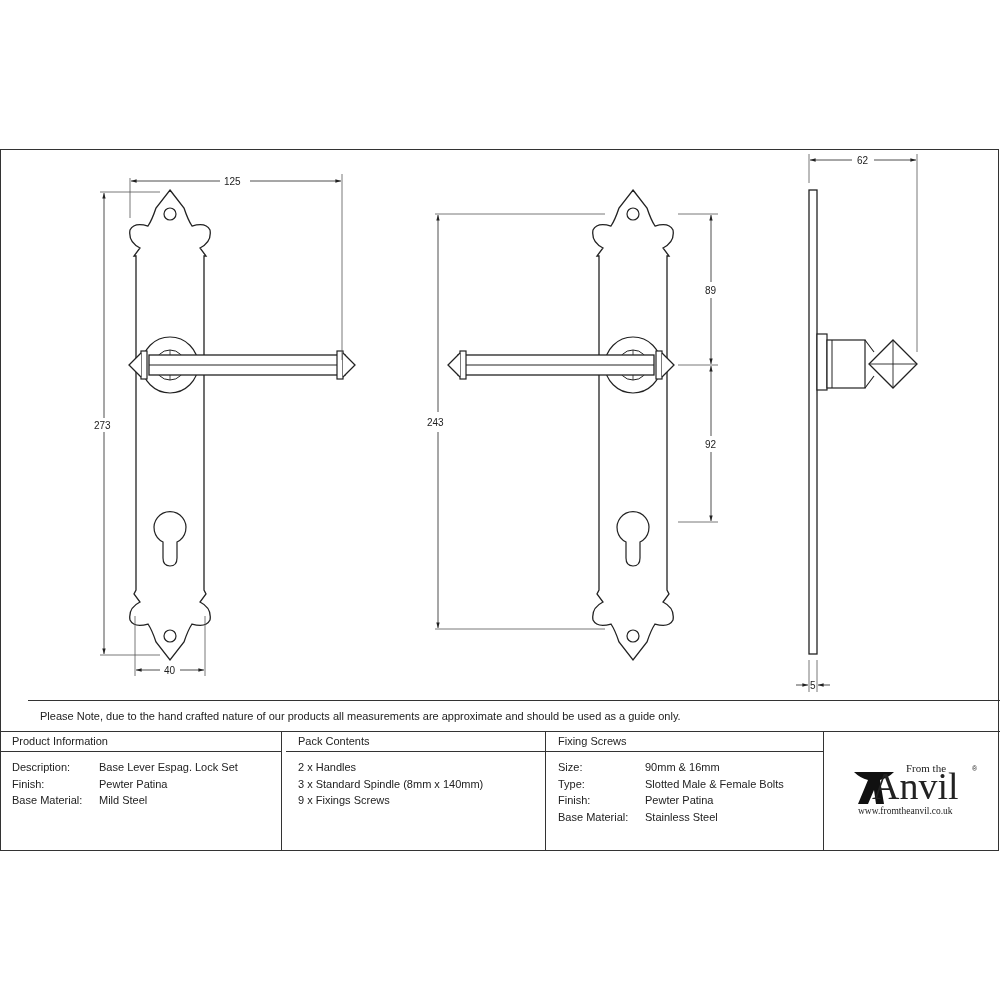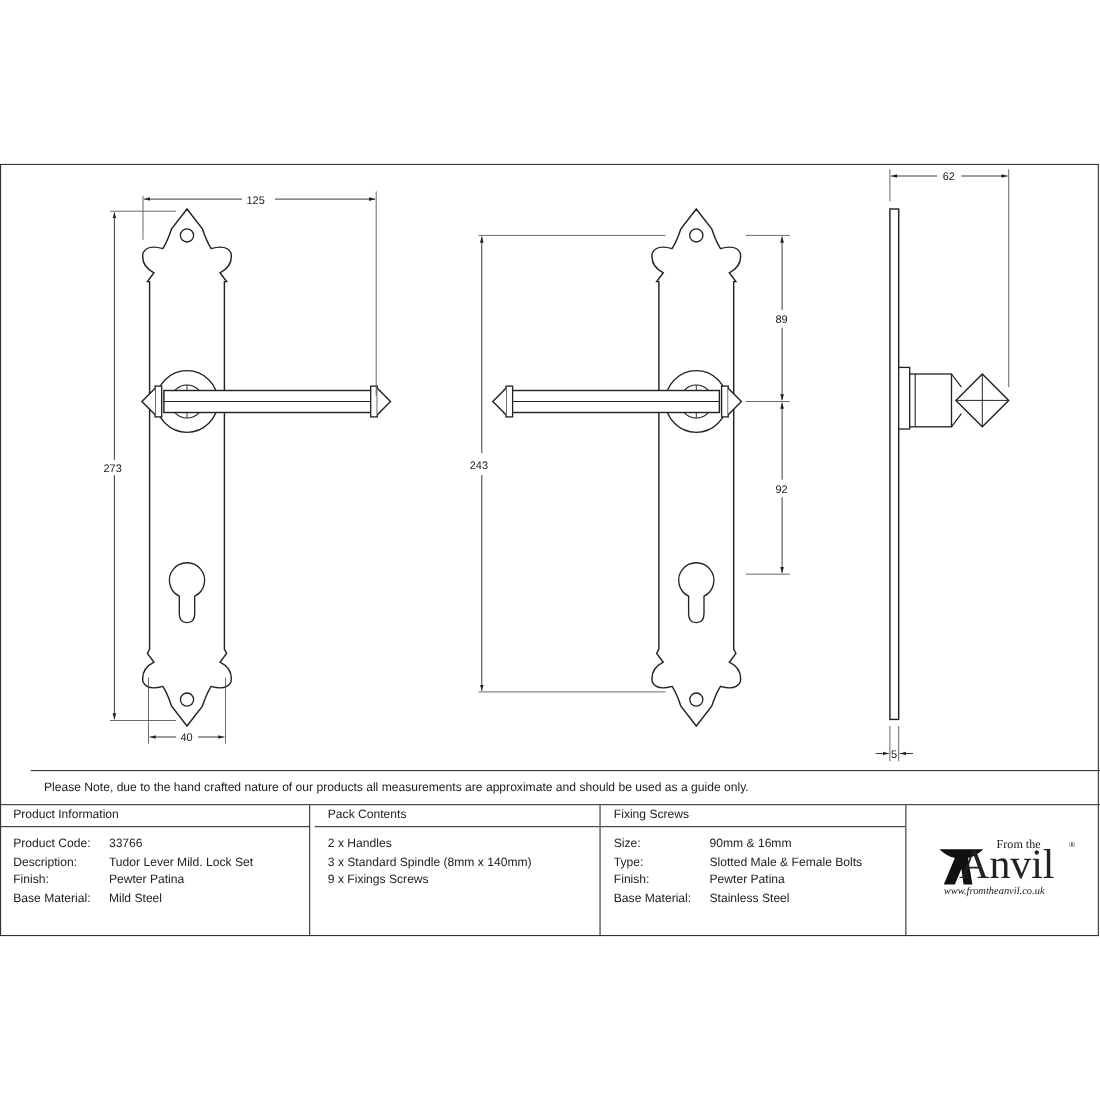--- a/index.html
+++ b/index.html
@@ -20,21 +20,21 @@
   .kv { display:flex; }
   .kv .k { width:87px; flex:none; }
   .c1 { left:0; width:282px; border-right:1.5px solid #333; }
   .c2 { left:286px; width:260px; border-right:1.5px solid #333; }
   .c3 { left:546px; width:278px; border-right:1.5px solid #333; }
   .c4 { left:824px; width:176px; }
   .logo { position:absolute; left:854px; top:762px; width:130px; height:60px; }
   .logo-from { position:absolute; left:52px; top:0px; font-family:"Liberation Serif", serif; font-size:11px; }
   .logo-anvil { position:absolute; left:4px; top:4px; font-family:"Liberation Serif", serif; font-size:38px; line-height:40px; letter-spacing:0px; }
   .logo-reg { position:absolute; left:118px; top:3px; font-size:7px; }
-  .logo-url { position:absolute; left:4px; top:44px; font-family:"Liberation Serif", serif; font-style:italic; font-size:9.5px; }
+  .logo-url { position:absolute; left:4px; top:44px; font-family:"Liberation Serif", serif; font-size:9.5px; }
   .dim { font-family:"Liberation Sans", sans-serif; font-size:10px; fill:#222; }
 </style>
 </head>
 <body>
 
 <div class="sheet"></div>
 
 <svg class="drawing" width="1000" height="700" viewBox="0 0 1000 700">
   <defs>
     <marker id="arr" viewBox="0 0 10 10" refX="10" refY="5" markerWidth="7" markerHeight="7" orient="auto-start-reverse">
@@ -137,26 +137,22 @@
 
 <div class="note-row">
   <span class="note-text">Please Note, due to the hand crafted nature of our products all measurements are approximate and should be used as a guide only.</span>
 </div>
 
 <div class="table-row">
   <div class="col c1">
     <div class="col-head">Product Information</div>
     <div class="col-body">
       <div class="kv">
-          <span class="k">Product Code:</span>
-          <span>33766</span>
-        </div>
-      <div class="kv">
           <span class="k">Description:</span>
-          <span>Tudor Lever Mild. Lock Set</span>
+          <span>Base Lever Espag. Lock Set</span>
         </div>
       <div class="kv">
           <span class="k">Finish:</span>
           <span>Pewter Patina</span>
         </div>
       <div class="kv">
           <span class="k">Base Material:</span>
           <span>Mild Steel</span>
         </div>
     </div>

